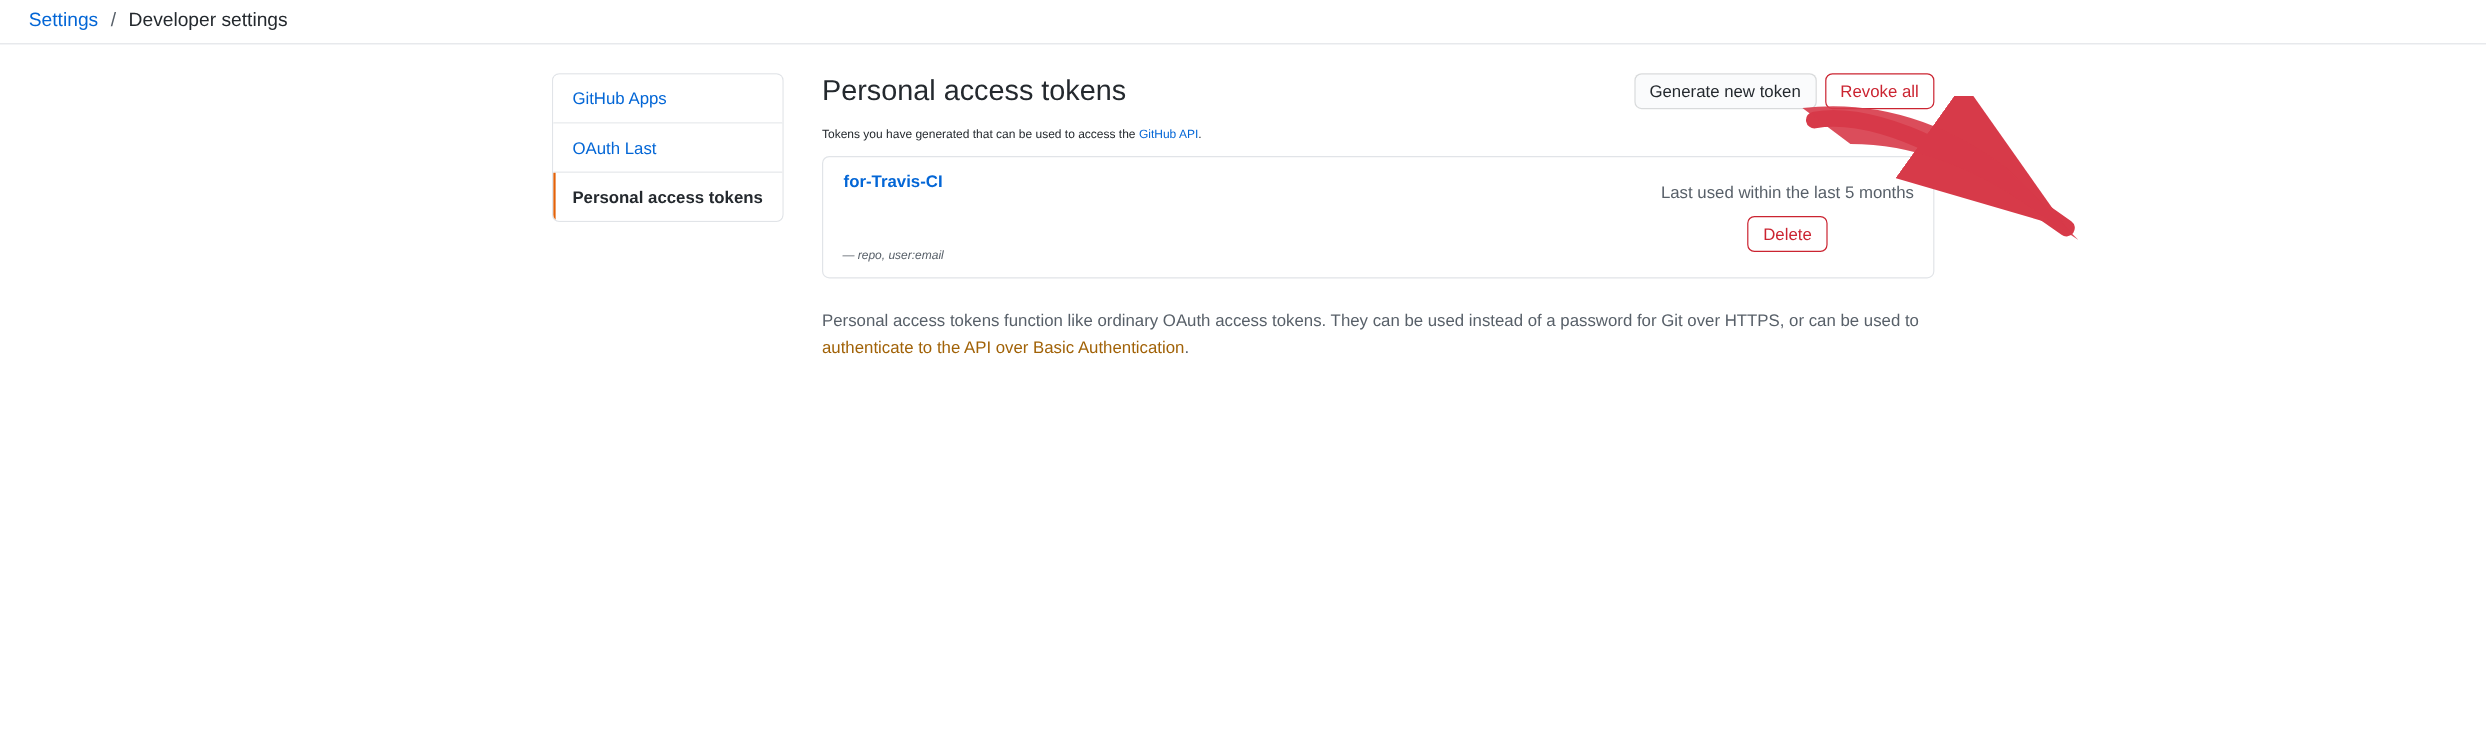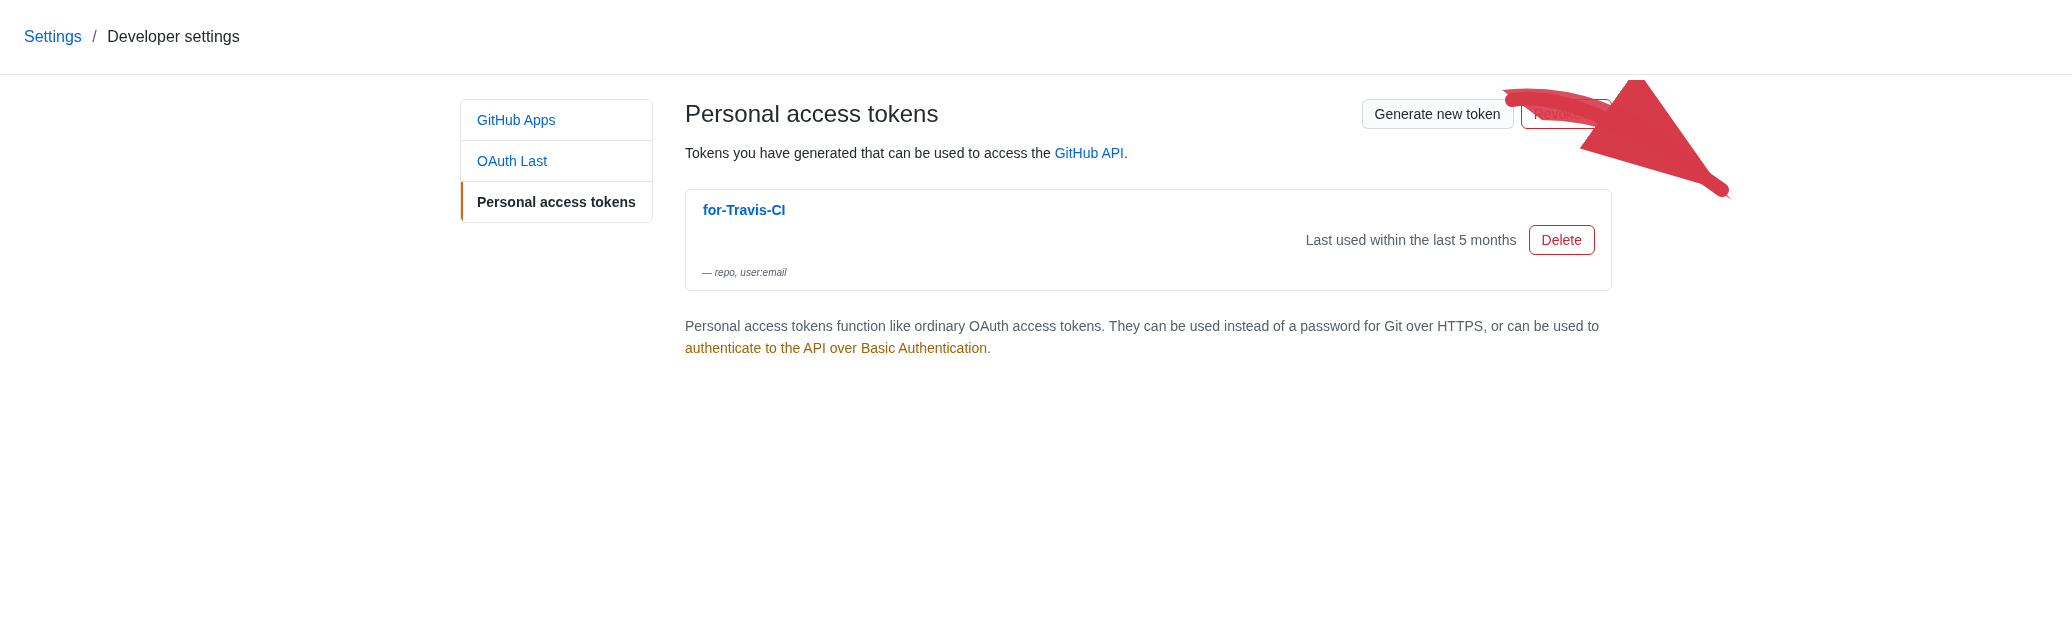--- a/index.html
+++ b/index.html
@@ -4,21 +4,21 @@
   <style>
     * { box-sizing: border-box; margin: 0; padding: 0; }
     body {
       font-family: -apple-system, BlinkMacSystemFont, "Segoe UI", Helvetica, Arial, sans-serif;
       font-size: 14px;
       color: #24292e;
       background: #fff;
     }
 
     .top-bar {
-      padding: 28px 24px;
+      padding: 9px 24px;
       border-bottom: 1px solid #e1e4e8;
       display: flex;
       align-items: flex-start;
     }
 
     .breadcrumb {
       font-size: 16px;
       color: #24292e;
     }
 
@@ -111,23 +111,23 @@
       color: #24292e;
     }
 
     .btn-danger {
       background: #fff;
       border-color: #cb2431;
       color: #cb2431;
     }
 
     .description {
-      font-size: 14px;
-      color: #24292e;
-      margin-bottom: 28px;
+      font-size: 10px;
+      color: #24292e;
+      margin-bottom: 12px;
     }
 
     .description a {
       color: #0366d6;
       text-decoration: none;
     }
 
     .token-list {
       border: 1px solid #e1e4e8;
       border-radius: 6px;
@@ -168,20 +168,21 @@
 
     .token-meta {
       color: #586069;
       font-size: 14px;
     }
 
     .token-actions {
       display: flex;
       align-items: center;
       gap: 12px;
+      flex-direction: column;
     }
 
     .footer-text {
       font-size: 14px;
       color: #586069;
       line-height: 1.6;
     }
 
     .footer-text a {
       color: #a16207;

